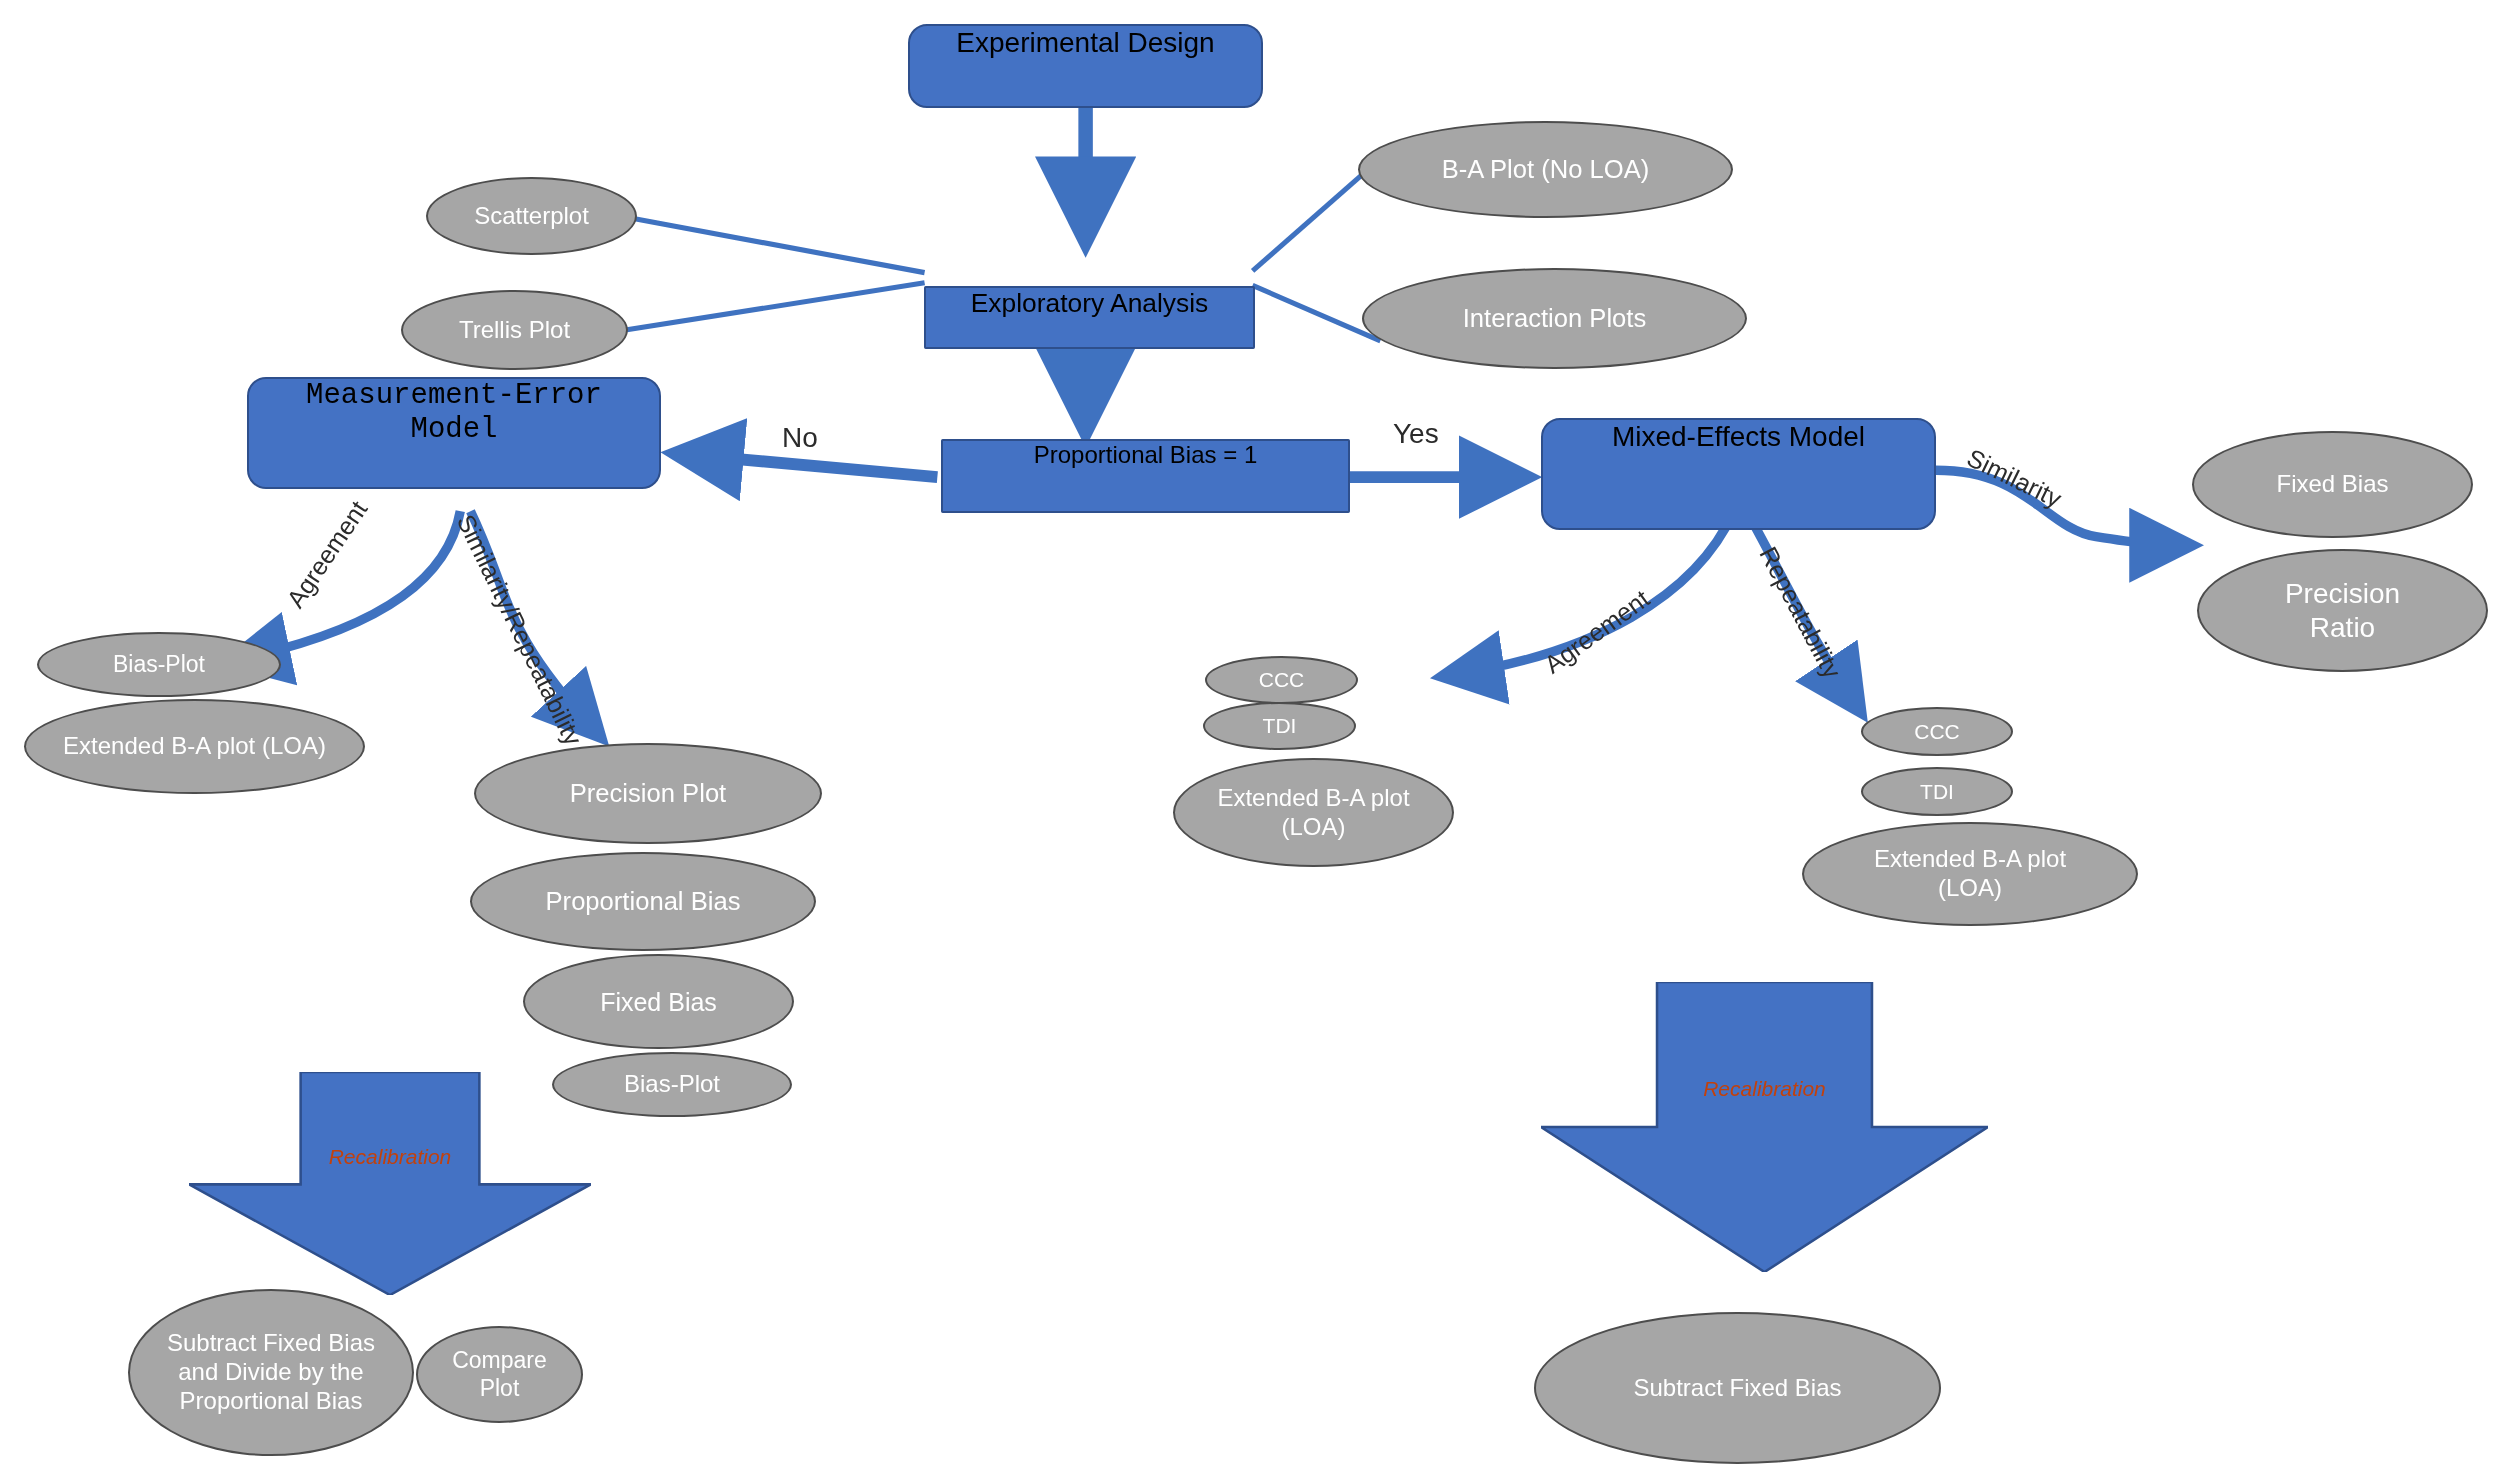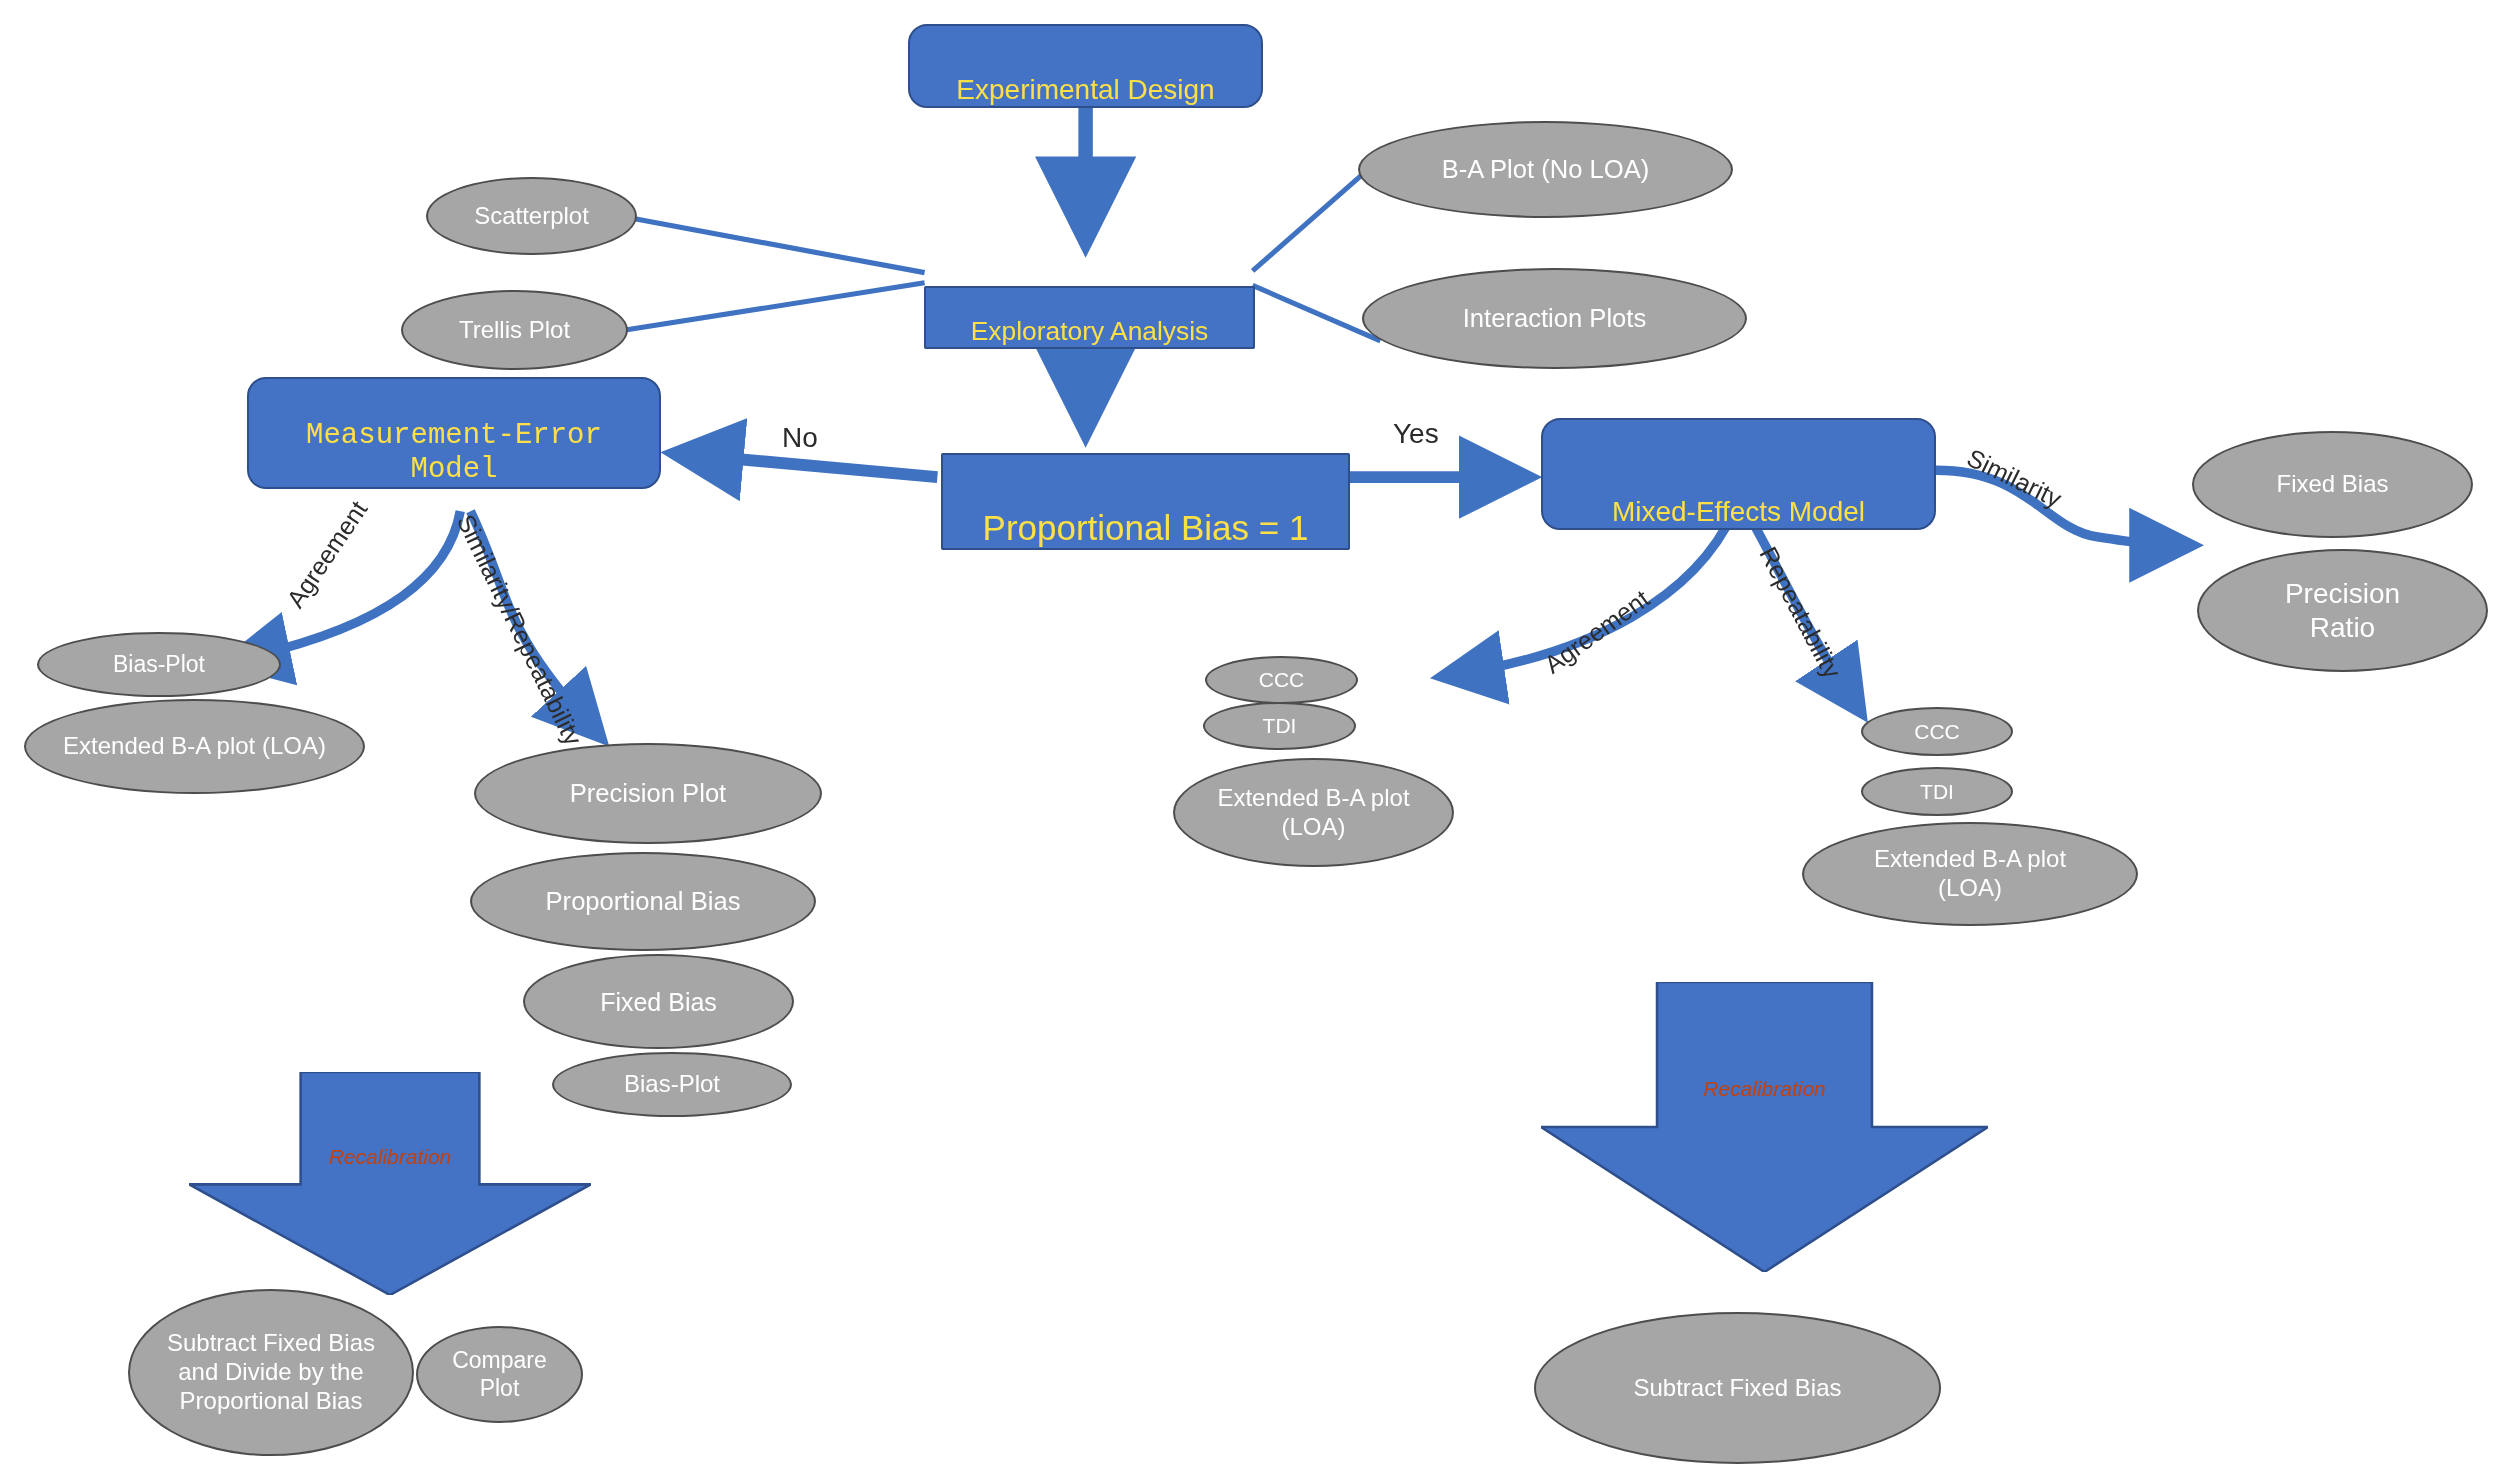--- a/index.html
+++ b/index.html
@@ -4,22 +4,22 @@
 <style>
   html,body{margin:0;padding:0;background:#ffffff;}
   body{font-family:"Liberation Sans",sans-serif;}
   #canvas{position:relative;width:2512px;height:1479px;background:#ffffff;overflow:hidden;}
 
   
   .node-box{
     position:absolute;
     background:#4472C4;
     border:2.6px solid #2E4F8C;
-    color:#fde047;
-    display:flex;align-items:flex-end;justify-content:center;
+    color:#000000;
+    display:flex;align-items:flex-start;justify-content:center;
     text-align:center;
     font-weight:400;
     box-sizing:border-box;
     line-height:1.18;
     z-index:6;
   }
   .node-box.rounded{border-radius:19px;}
   .node-box.sharp{border-radius:1.7px;}
 
   
@@ -148,21 +148,21 @@
   </div>
 
   <div class="node-box sharp" style="left:924px;top:244px;width:331px;height:63px;font-size:26.4px;margin-top:42px;">
     <span>Exploratory Analysis</span>
   </div>
 
   <div class="node-box rounded" style="left:247px;top:377px;width:414px;height:112px;font-size:29px;padding:0 28px;font-family:Liberation Mono, monospace;">
     <span>Measurement-Error Model</span>
   </div>
 
-  <div class="node-box sharp" style="left:941px;top:453px;width:409px;height:97px;font-size:35px;">
+  <div class="node-box sharp" style="left:941px;top:439px;width:409px;height:74px;font-size:24px;">
     <span>Proportional Bias = 1</span>
   </div>
 
   <div class="node-box rounded" style="left:1541px;top:418px;width:395px;height:112px;font-size:28px;padding:0 15.3px;">
     <span>Mixed-Effects Model</span>
   </div>
 
   <div class="ellipse" style="left:426px;top:177px;width:211px;height:78px;font-size:24px;">
     <span>Scatterplot</span>
   </div>

